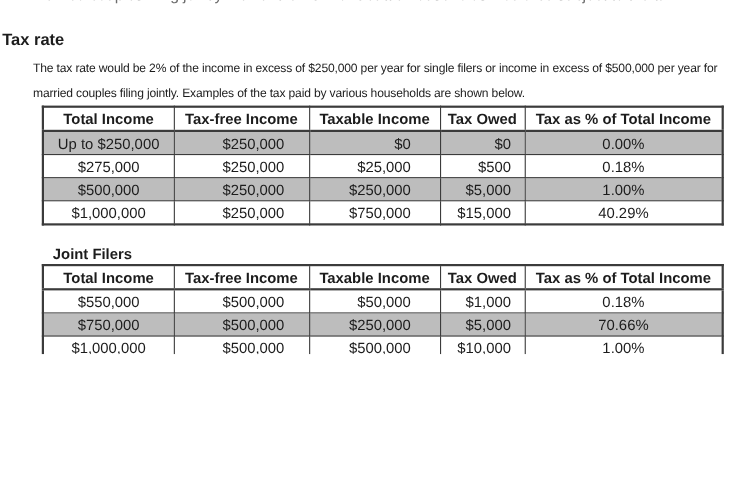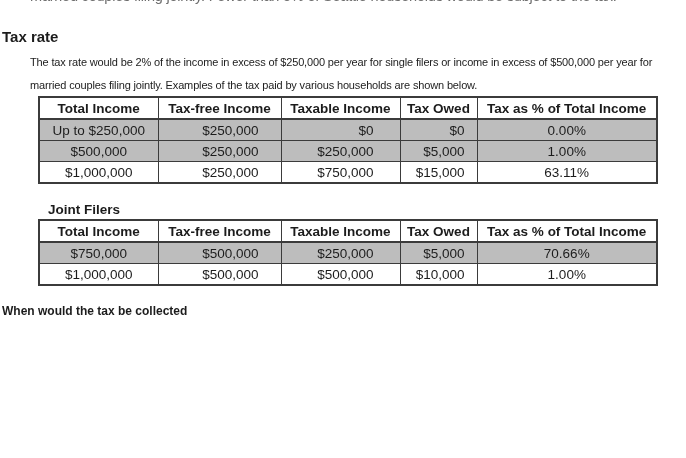--- a/index.html
+++ b/index.html
@@ -111,33 +111,40 @@
         </tr>
       </thead>
       <tbody>
         <tr class="shaded">
           <td>Up to $250,000</td>
           <td>$250,000</td>
           <td>$0</td>
           <td>$0</td>
           <td>0.00%</td>
         </tr>
+        <tr>
+          <td>$275,000</td>
+          <td>$250,000</td>
+          <td>$25,000</td>
+          <td>$500</td>
+          <td>0.18%</td>
+        </tr>
         <tr class="shaded">
           <td>$500,000</td>
           <td>$250,000</td>
           <td>$250,000</td>
           <td>$5,000</td>
           <td>1.00%</td>
         </tr>
         <tr>
           <td>$1,000,000</td>
           <td>$250,000</td>
           <td>$750,000</td>
           <td>$15,000</td>
-          <td>63.11%</td>
+          <td>40.29%</td>
         </tr>
       </tbody>
     </table>
 
   <div class="tbl-caption second">Joint Filers</div>
 
   <table class="tax-table">
     <colgroup>
       <col class="c1">
         <col class="c2">
@@ -148,20 +155,27 @@
   <thead>
         <tr>
           <th>Total Income</th>
           <th>Tax-free Income</th>
           <th>Taxable Income</th>
           <th>Tax Owed</th>
           <th>Tax as % of Total Income</th>
         </tr>
       </thead>
       <tbody>
+        <tr>
+          <td>$550,000</td>
+          <td>$500,000</td>
+          <td>$50,000</td>
+          <td>$1,000</td>
+          <td>0.18%</td>
+        </tr>
         <tr class="shaded">
           <td>$750,000</td>
           <td>$500,000</td>
           <td>$250,000</td>
           <td>$5,000</td>
           <td>70.66%</td>
         </tr>
         <tr>
           <td>$1,000,000</td>
           <td>$500,000</td>

